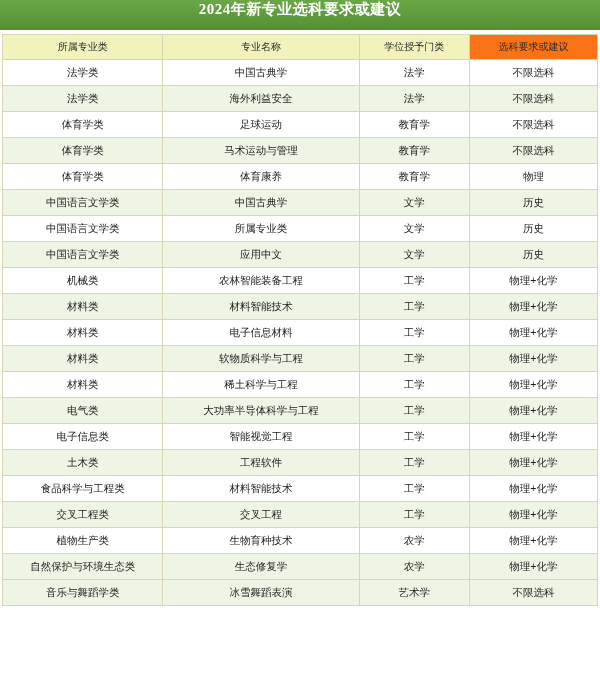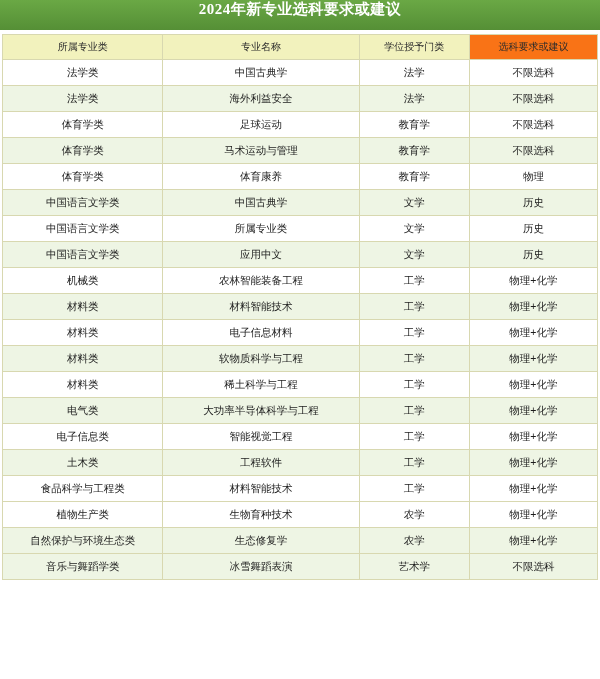--- a/index.html
+++ b/index.html
@@ -191,20 +191,26 @@
           <td>工程软件</td>
           <td>工学</td>
           <td>物理+化学</td>
         </tr>
         <tr class="plain">
           <td>食品科学与工程类</td>
           <td>材料智能技术</td>
           <td>工学</td>
           <td>物理+化学</td>
         </tr>
+        <tr class="alt">
+          <td>交叉工程类</td>
+          <td>交叉工程</td>
+          <td>工学</td>
+          <td>物理+化学</td>
+        </tr>
         <tr class="plain">
           <td>植物生产类</td>
           <td>生物育种技术</td>
           <td>农学</td>
           <td>物理+化学</td>
         </tr>
         <tr class="alt">
           <td>自然保护与环境生态类</td>
           <td>生态修复学</td>
           <td>农学</td>

